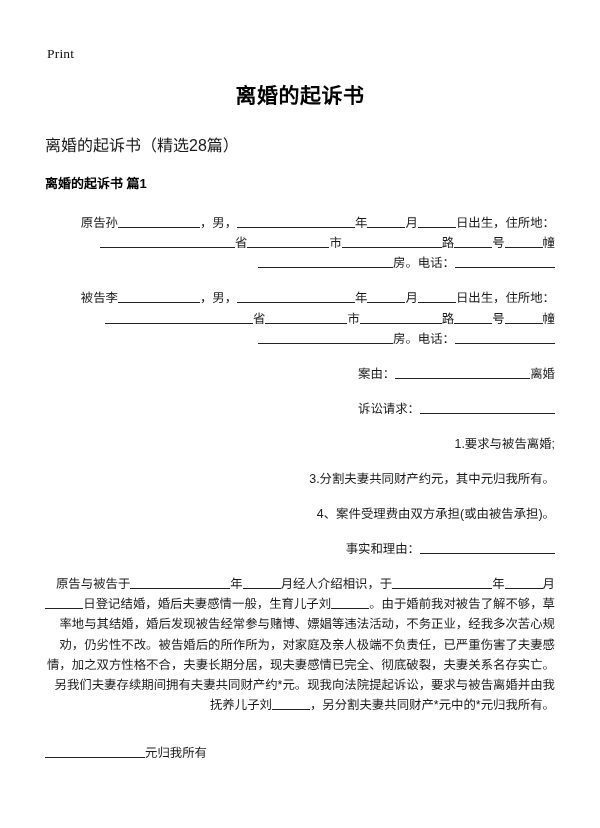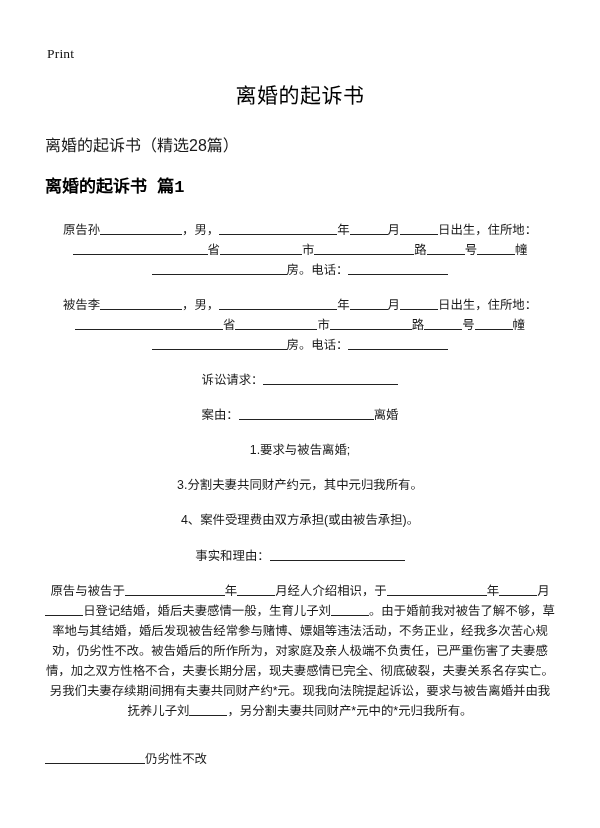--- a/index.html
+++ b/index.html
@@ -29,46 +29,45 @@
     color: #111;
     letter-spacing: .2px;
     line-height: 1;
     margin: 0 0 22px 2px;
     display: inline-block;
     cursor: pointer;
   }
   .doc-title {
     text-align: center;
     font-size: 21px;
-    font-weight: normal;
+    font-weight: bold;
     line-height: 1.25;
     margin: 0 0 24px 0;
     letter-spacing: .5px;
     color: #000;
   }
   .collection-line {
     font-size: 16px;
     line-height: 1.6;
     margin: 0 0 16px 0;
     color: #1a1a1a;
   }
   .section-heading {
-    font-size: 17px;
+    font-size: 13px;
     font-weight: bold;
     line-height: 1.6;
     margin: 0 0 18px 0;
     color: #000;
-    font-family: Liberation Mono, monospace;
   }
   .para {
     font-size: 12.4px;
     line-height: 1.62;
     margin: 0 0 15px 0;
     color: #1a1a1a;
-    text-align: center;
+    text-align: right;
     word-break: break-all;
   }
   .para.body-block {
     margin-bottom: 28px;
   }
   
   .blank {
     display: inline-block;
     border-bottom: 1px solid #222;
     vertical-align: baseline;
@@ -100,36 +99,36 @@
 
   <p class="section-heading">离婚的起诉书 篇1</p>
 
   
   <p class="para"><span>原告孙</span><span class="blank b-lg"></span><span>，男，</span><span class="blank b-xxl"></span><span>年</span><span class="blank b-sm"></span><span>月</span><span class="blank b-sm"></span><span>日出生，住所地：</span><span class="blank b-wide"></span><span>省</span><span class="blank b-lg"></span><span>市</span><span class="blank b-xl"></span><span>路</span><span class="blank b-sm"></span><span>号</span><span class="blank b-sm"></span><span>幢</span><span class="blank b-wide"></span><span>房。电话：</span><span class="blank b-xl"></span></p>
 
   
   <p class="para"><span>被告李</span><span class="blank b-lg"></span><span>，男，</span><span class="blank b-xxl"></span><span>年</span><span class="blank b-sm"></span><span>月</span><span class="blank b-sm"></span><span>日出生，住所地：</span><span class="blank b-fill"></span><span>省</span><span class="blank b-lg"></span><span>市</span><span class="blank b-lg"></span><span>路</span><span class="blank b-sm"></span><span>号</span><span class="blank b-sm"></span><span>幢</span><span class="blank b-wide"></span><span>房。电话：</span><span class="blank b-xl"></span></p>
 
   
-  <p class="para"><span>诉讼请求：</span><span class="blank b-wide"></span></p>
+  <p class="para"><span>案由：</span><span class="blank b-wide"></span><span>离婚</span></p>
 
   
-  <p class="para"><span>案由：</span><span class="blank b-wide"></span><span>离婚</span></p>
+  <p class="para"><span>诉讼请求：</span><span class="blank b-wide"></span></p>
 
   <p class="para">1.要求与被告离婚;</p>
 
 
   <p class="para">3.分割夫妻共同财产约元，其中元归我所有。</p>
 
   <p class="para">4、案件受理费由双方承担(或由被告承担)。</p>
 
   
   <p class="para"><span>事实和理由：</span><span class="blank b-wide"></span></p>
 
   <p class="para body-block"><span>原告与被告于</span><span class="blank b-xl"></span><span>年</span><span class="blank b-sm"></span><span>月经人介绍相识，于</span><span class="blank b-xl"></span><span>年</span><span class="blank b-sm"></span><span>月</span><span class="blank b-sm"></span><span>日登记结婚，婚后夫妻感情一般，生育儿子刘</span><span class="blank b-sm"></span><span>。由于婚前我对被告了解不够，草率地与其结婚，婚后发现被告经常参与赌博、嫖娼等违法活动，不务正业，经我多次苦心规劝，仍劣性不改。被告婚后的所作所为，对家庭及亲人极端不负责任，已严重伤害了夫妻感情，加之双方性格不合，夫妻长期分居，现夫妻感情已完全、彻底破裂，夫妻关系名存实亡。另我们夫妻存续期间拥有夫妻共同财产约*元。现我向法院提起诉讼，要求与被告离婚并由我抚养儿子刘</span><span class="blank b-sm"></span><span>，另分割夫妻共同财产*元中的*元归我所有。</span></p>
 
   
 
-  <p class="court-line"><span class="blank b-xl"></span><span>仍劣性不改</span></p>
+  <p class="court-line"><span class="blank b-xl"></span><span>元归我所有</span></p>
 
   
 
 </div>
 
 </body></html>

